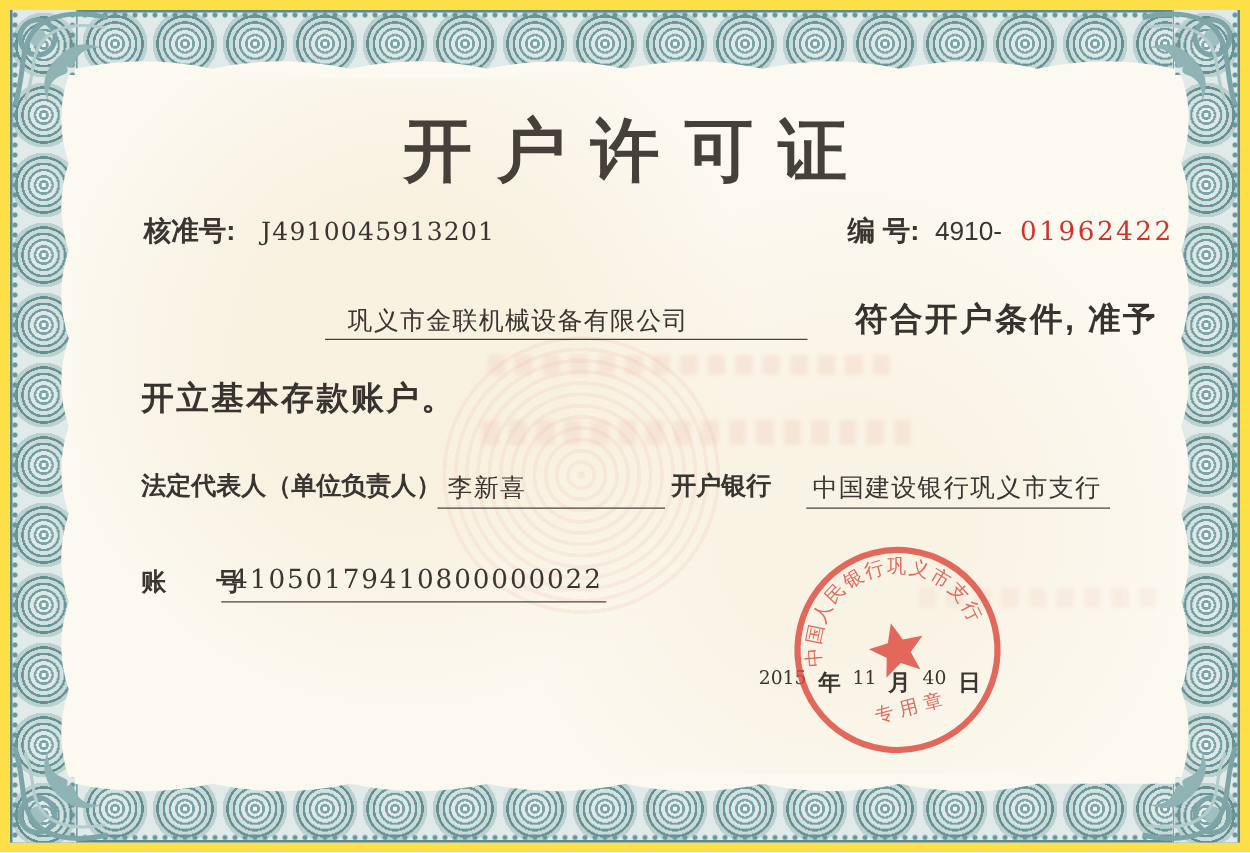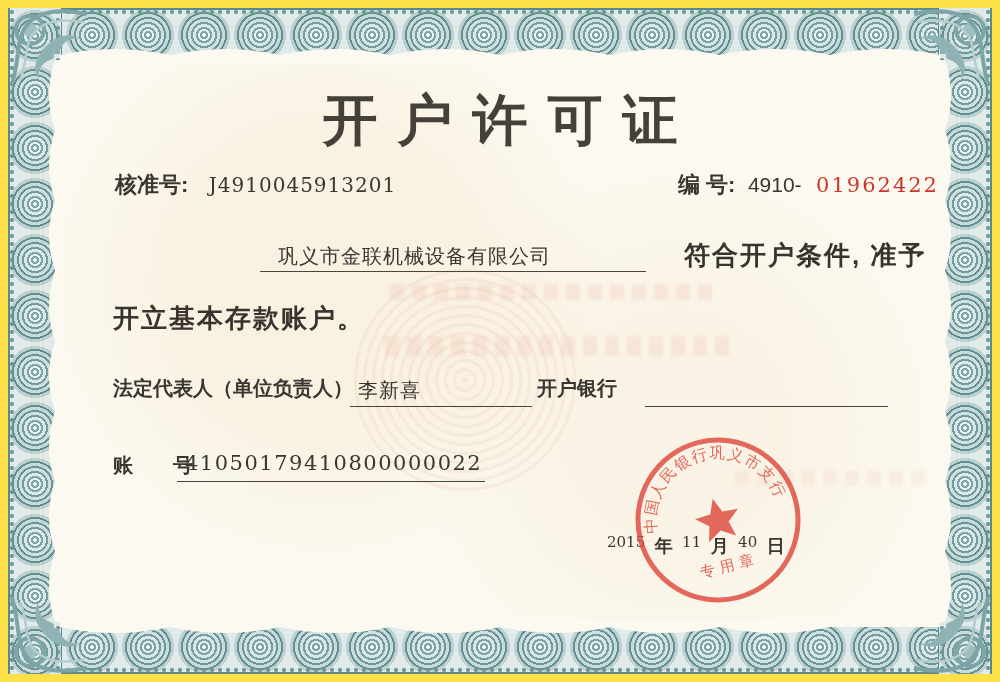--- a/index.html
+++ b/index.html
@@ -176,20 +176,21 @@
     <div class="abs cjkval" style="left:278px;top:243px;">巩义市金联机械设备有限公司</div>
     <div class="uline" style="left:260px;top:271px;width:386px;"></div>
     <div class="abs sentence" style="left:684px;top:238px;">符合开户条件, 准予</div>
 
     <div class="abs sentence" style="left:113px;top:301px;">开立基本存款账户。</div>
 
     <div class="abs lbl-lg" style="left:113px;top:375px;">法定代表人（单位负责人）</div>
     <div class="abs cjkval" style="left:358px;top:377px;">李新喜</div>
     <div class="uline" style="left:350px;top:406px;width:182px;"></div>
     <div class="abs lbl-lg" style="left:537px;top:375px;text-align:right;">开户银行</div>
+    <div class="abs cjkval" style="left:650px;top:377px;">中国建设银行巩义市支行</div>
     <div class="uline" style="left:645px;top:406px;width:243px;"></div>
 
     <div class="abs lbl-lg" style="left:113px;top:452px;">账　　号</div>
     <div class="abs serifval" style="left:185px;top:451px;font-size:21px;letter-spacing:1.5px;">41050179410800000022</div>
     <div class="uline" style="left:177px;top:481px;width:308px;"></div>
 
     <div class="abs" style="left:604px;top:534px;">
       <span class="dt-num">2015</span>
       <span class="dt-unit">年</span>
       <span class="dt-num">11</span>

